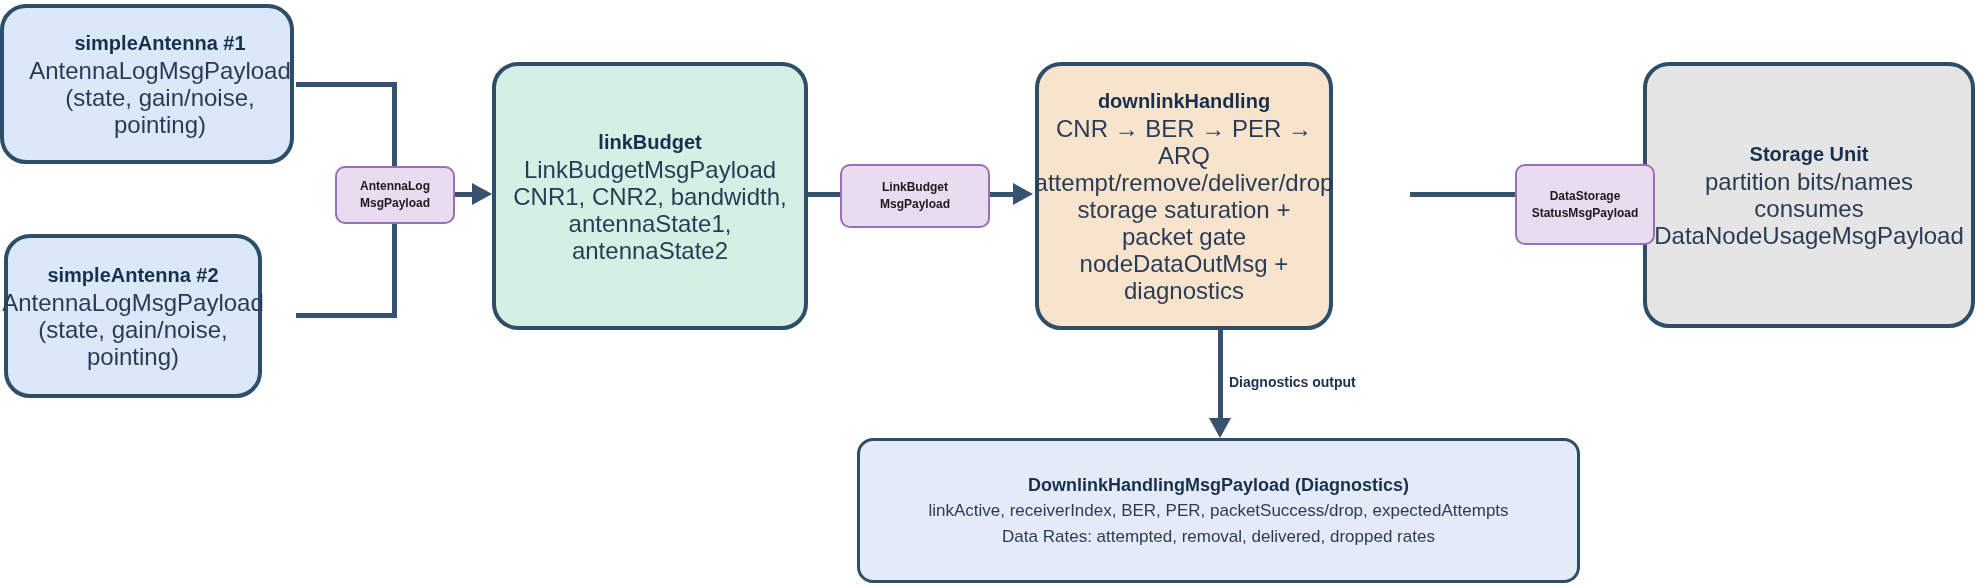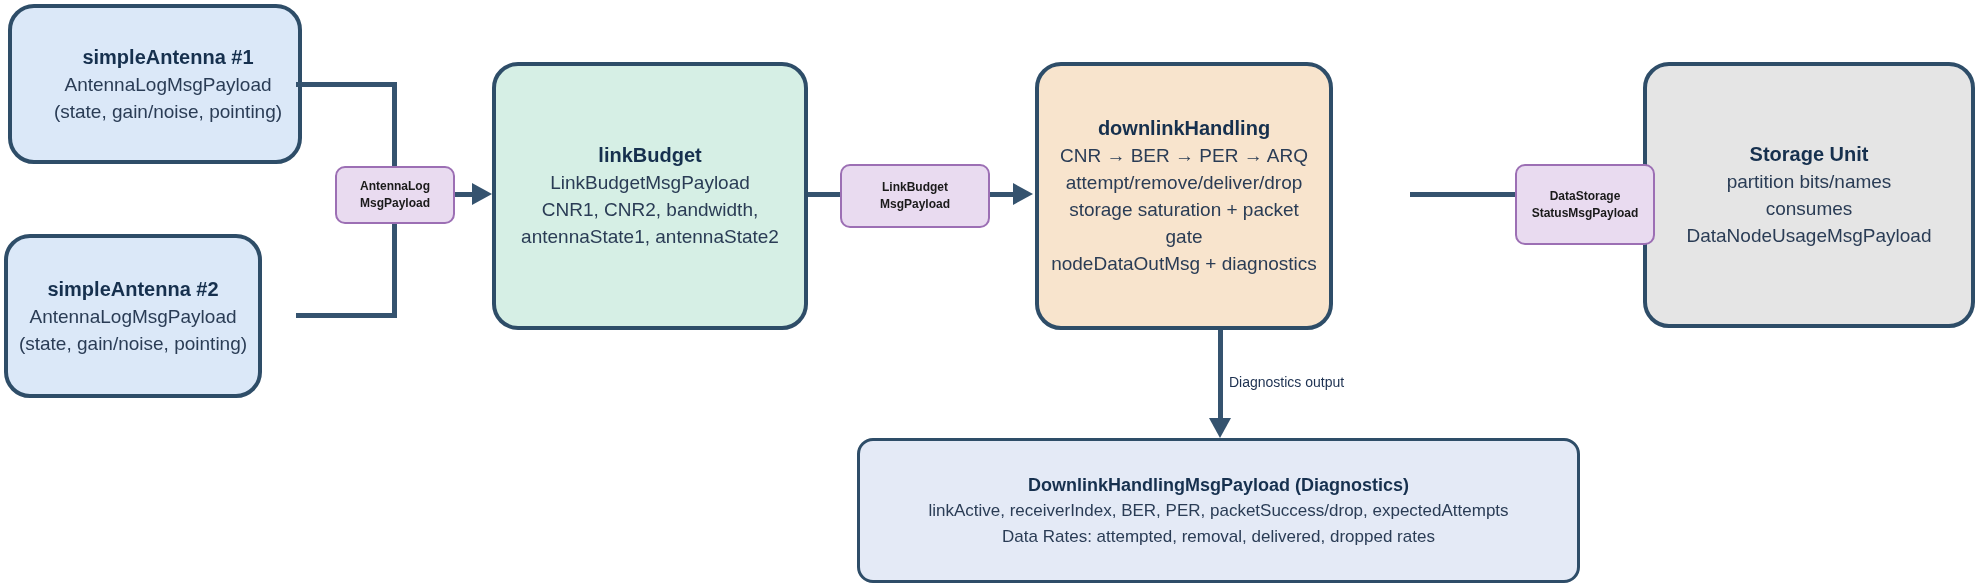--- a/index.html
+++ b/index.html
@@ -26,21 +26,21 @@
     text-align: center;
     padding: 6px 10px;
   }
   .node-title {
     font-weight: bold;
     font-size: 20px;
     line-height: 27px;
     color: #16304e;
   }
   .node-line {
-    font-size: 19px;
+    font-size: 24px;
     line-height: 27px;
     color: #2a3c55;
   }
 
   .fill-antenna   { background: #dbe8f8; }
   .fill-mint      { background: #d6efe5; }
   .fill-peach     { background: #f8e4cd; }
   .fill-green     { background: #e5e5e5; }
   .fill-diag      { background: #e4eaf6; }
 
@@ -84,21 +84,21 @@
     border-left: 20px solid #35536f;
   }
   .arrowhead.down {
     border-left: 11px solid transparent;
     border-right: 11px solid transparent;
     border-top: 20px solid #35536f;
   }
 
   .edge-annotation {
     position: absolute;
-    font-weight: normal;
+    font-weight: bold;
     font-size: 14px;
     color: #1c3050;
     white-space: nowrap;
   }
 </style>
 </head>
 <body>
 
 <div class="canvas">
 
@@ -115,21 +115,21 @@
   <div class="arrowhead right" style="left:1013px; top:183px;"></div>
 
   <div class="connector" style="left:1410px; top:192px; width:213px; height:5px;"></div>
   <div class="arrowhead right" style="left:1621px; top:183px;"></div>
 
   <div class="connector" style="left:1218px; top:330px; width:5px; height:90px;"></div>
   <div class="arrowhead down" style="left:1209px; top:418px;"></div>
 
   <div class="edge-annotation" style="left:1229px; top:374px;">Diagnostics output</div>
 
-  <div class="node fill-antenna" style="left:8px; top:4px; width:294px; height:160px;padding-left:36px;">
+  <div class="node fill-antenna" style="left:0; top:4px; width:294px; height:160px;padding-left:36px;">
     <div class="node-title">simpleAntenna #1</div>
     <div class="node-line">AntennaLogMsgPayload</div>
     <div class="node-line">(state, gain/noise, pointing)</div>
   </div>
 
   <div class="node fill-antenna" style="left:4px; top:234px; width:258px; height:164px;">
     <div class="node-title">simpleAntenna #2</div>
     <div class="node-line">AntennaLogMsgPayload</div>
     <div class="node-line">(state, gain/noise, pointing)</div>
   </div>

